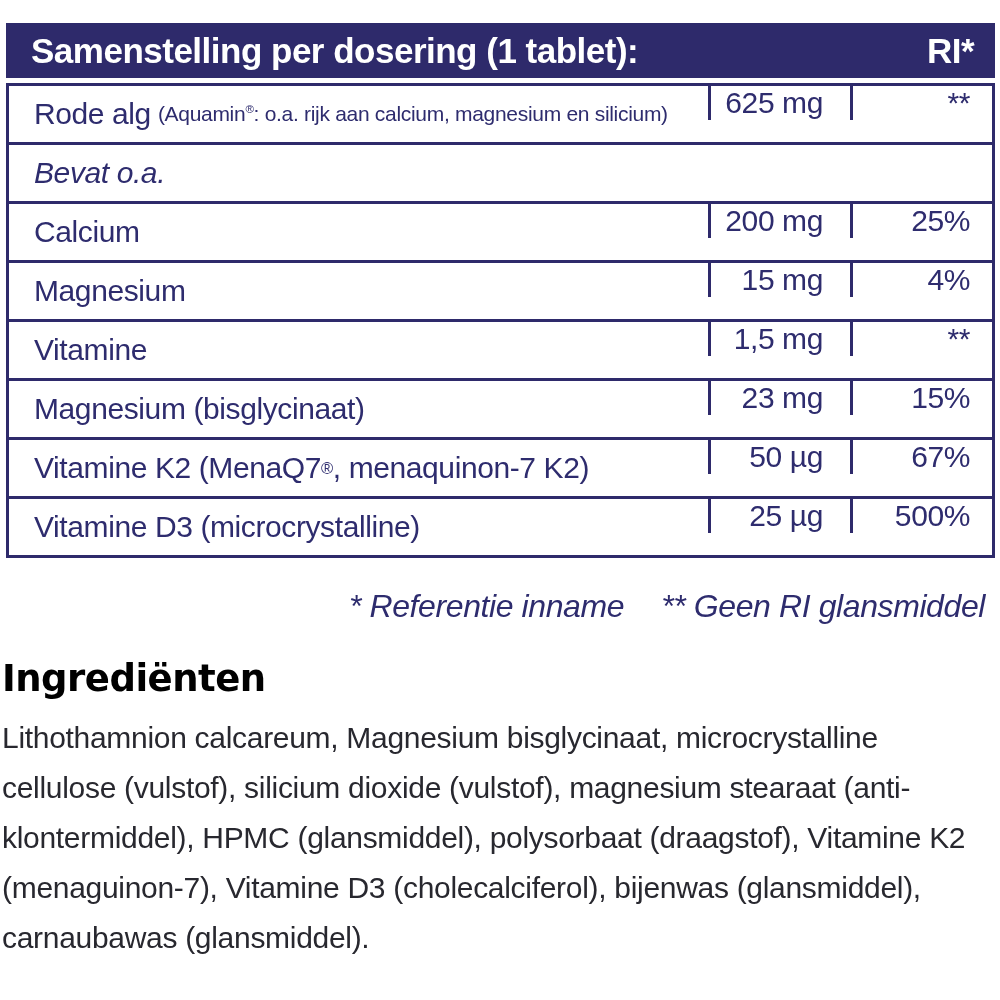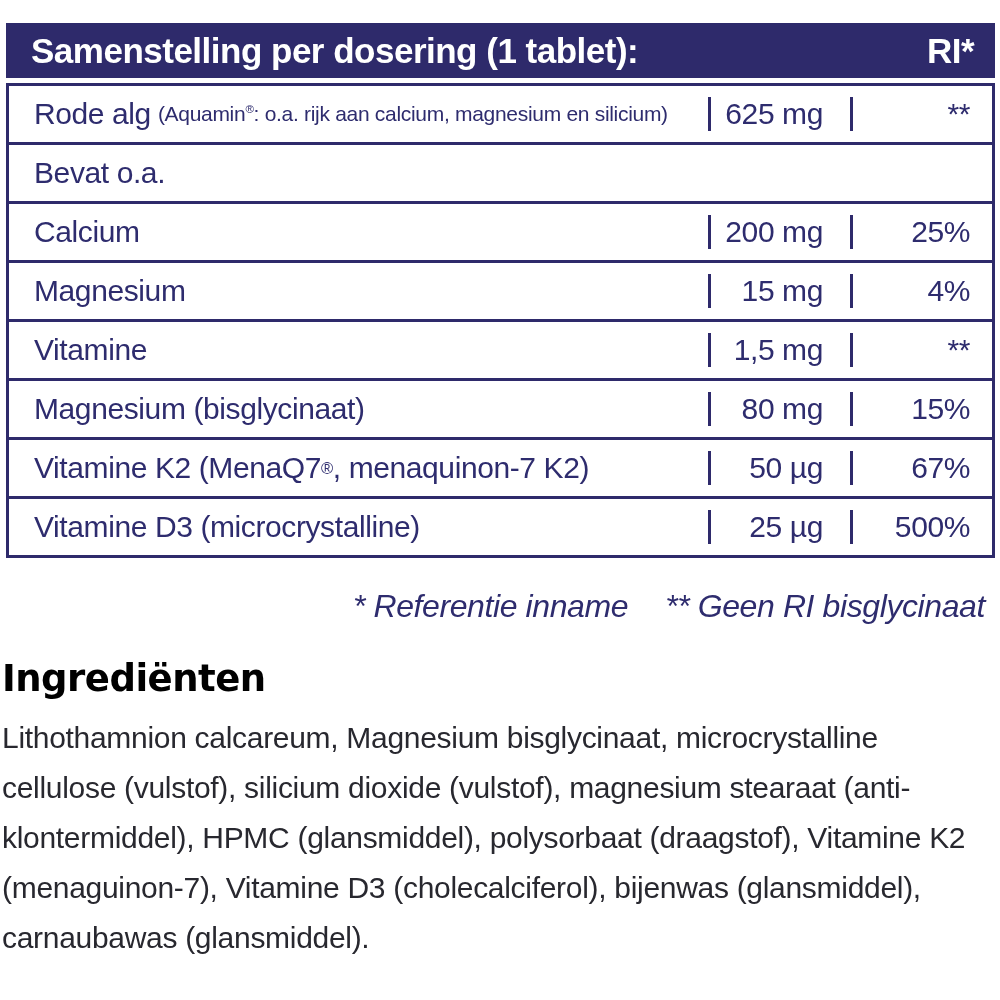--- a/index.html
+++ b/index.html
@@ -19,42 +19,42 @@
     background: #2e2a6b;
     color: #ffffff;
     display: flex; align-items: center; justify-content: space-between;
     padding: 0 21px 0 25px;
     font-size: 35px; font-weight: bold; letter-spacing: -0.5px;
   }
   .table-body {
     margin-top: 5px;
     border: 3px solid #2e2a6b;
   }
-  .row { display: flex; align-items: center; }
+  .row { display: flex; align-items: flex-start; }
   .row + .row { border-top: 3px solid #2e2a6b; }
   .cell { display: flex; align-items: center; }
   .c-label {
     flex: 1 1 auto;
     padding-left: 25px; padding-right: 8px;
     height: 56px;
     font-size: 30px; letter-spacing: -0.4px;
     white-space: nowrap; overflow: hidden;
   }
   .c-label .note { font-size: 21px; margin-left: 7px; letter-spacing: -0.3px; }
   .c-amount {
     width: 142px; border-left: 3px solid #2e2a6b;
     justify-content: flex-end; padding-right: 27px;
     font-size: 30px; letter-spacing: -0.4px;
   }
   .c-ri {
     width: 142px; border-left: 3px solid #2e2a6b;
     justify-content: flex-end; padding-right: 22px;
     font-size: 30px; letter-spacing: -0.4px;
   }
-  .italic { }
+  .italic { font-style: italic; }
   sup { font-size: 55%; vertical-align: super; line-height: 0; }
 
   
   .footnotes {
     margin: 30px 15px 0 0;
     display: flex; justify-content: flex-end; gap: 37px;
     font-size: 32px; font-style: italic; color: #2e2c6e;
     letter-spacing: -0.4px;
   }
 
@@ -115,42 +115,42 @@
       </div>
 
       <div class="row">
         <div class="cell c-label">Vitamine</div>
         <div class="cell c-amount">1,5 mg</div>
         <div class="cell c-ri">**</div>
       </div>
 
       <div class="row">
         <div class="cell c-label">Magnesium (bisglycinaat)</div>
-        <div class="cell c-amount">80 mg</div>
+        <div class="cell c-amount">23 mg</div>
         <div class="cell c-ri">15%</div>
       </div>
 
       <div class="row">
         <div class="cell c-label">Vitamine K2 (MenaQ7<sup>®</sup>, menaquinon-7 K2)</div>
         <div class="cell c-amount">50 µg</div>
         <div class="cell c-ri">67%</div>
       </div>
 
       <div class="row">
         <div class="cell c-label">Vitamine D3 (microcrystalline)</div>
         <div class="cell c-amount">25 µg</div>
         <div class="cell c-ri">500%</div>
       </div>
 
     </div>
   </div>
 
   <div class="footnotes">
     <span>* Referentie inname</span>
-    <span>** Geen RI bisglycinaat</span>
+    <span>** Geen RI glansmiddel</span>
   </div>
 
   <div class="ingredients">
     <div class="ingredients-heading">Ingrediënten</div>
     <div class="ingredients-text">Lithothamnion calcareum, Magnesium bisglycinaat, microcrystalline cellulose (vulstof), silicium dioxide (vulstof), magnesium stearaat (anti-klontermiddel), HPMC (glansmiddel), polysorbaat (draagstof), Vitamine K2 (menaguinon-7), Vitamine D3 (cholecalciferol), bijenwas (glansmiddel), carnaubawas (glansmiddel).</div>
   </div>
 
 </div>
 
 </body></html>

